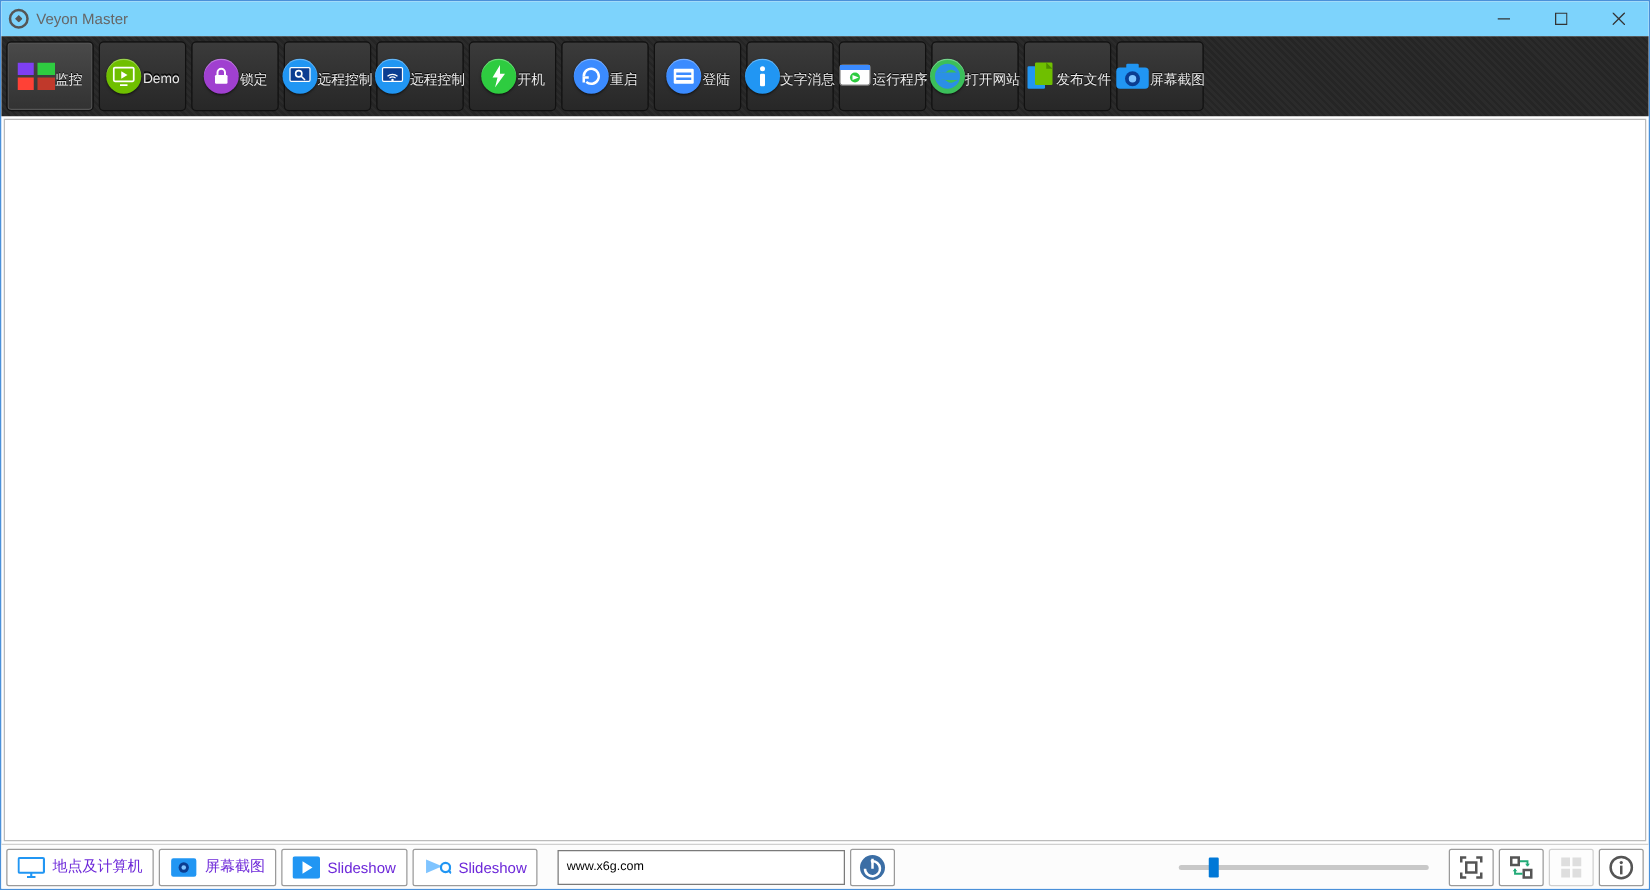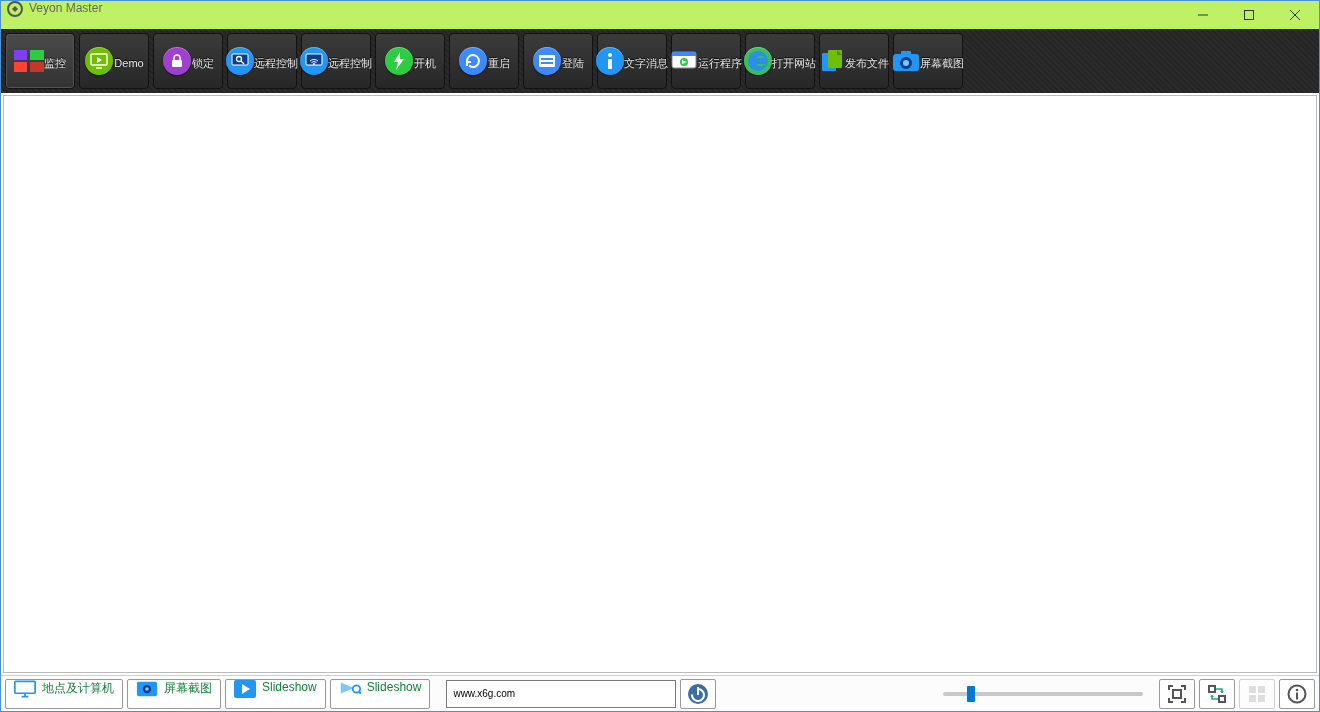--- a/index.html
+++ b/index.html
@@ -1,41 +1,41 @@
 <!DOCTYPE html>
 <html><head>
 <meta charset="utf-8">
 <style>
 * { box-sizing: border-box; margin: 0; padding: 0; }
 html, body { width: 1320px; height: 712px; overflow: hidden; font-family: "Microsoft YaHei", Tahoma, Arial, sans-serif; }
 body { background: #ffffff; border: 1px solid #4a90d9; display: flex; flex-direction: column; }
 
 
-.titlebar { height: 28px; background: #bef264; display: flex; align-items: flex-start; padding: 0 1px 0 6px; }
+.titlebar { height: 28px; background: #7dd3fc; display: flex; align-items: center; padding: 0 1px 0 6px; }
 .titlebar .app-icon { width: 16px; height: 16px; border: 2px solid #555; border-radius: 50%; display: flex; align-items: center; justify-content: center; margin-right: 6px; }
 .titlebar .app-icon::after { content:""; width:6px; height:6px; background:#555; clip-path: polygon(50% 0,100% 50%,50% 100%,0 50%); transform: rotate(0deg);}
 .titlebar .title-text { font-size: 12px; color: #666; }
 .titlebar .win-controls { margin-left: auto; display: flex; }
 .titlebar .win-controls .wc { width: 46px; height: 28px; display: flex; align-items: center; justify-content: center; color: #555; }
 .titlebar .win-controls svg { width: 10px; height: 10px; }
 
 
 .main-toolbar { height: 64px; background: repeating-linear-gradient(45deg,#252525,#252525 2px,#2b2b2b 2px,#2b2b2b 4px); display: flex; align-items: center; padding: 4px; gap: 4px; }
 .tool-btn { width: 70px; height: 56px; border-radius: 4px; border: 1px solid #111; background: linear-gradient(#3b3b3b,#272727); display: flex; flex-direction: row; align-items: center; justify-content: center; cursor: pointer; }
 .tool-btn.active { background: linear-gradient(#4a4a4a,#323232); box-shadow: inset 0 0 0 1px #555;}
 .tool-btn .icon-wrap { width:30px; height:30px; display:flex; align-items:center; justify-content:center;}
 .tool-btn .icon-circle { width: 28px; height: 28px; border-radius: 50%; display: flex; align-items: center; justify-content: center; box-shadow: 0 1px 2px rgba(0,0,0,.6), inset 0 1px 0 rgba(255,255,255,.3); }
 .tool-btn .label { font-size: 11px; color: #eaeaea; margin-top: 4px; white-space: nowrap; text-shadow: 0 -1px 0 #000;}
 
 
 .content { flex: 1; border: 1px solid #bbb; margin: 2px; background: #fff; }
 
 
 .bottom-bar { height: 36px; background: #fcfcfc; border-top: 1px solid #d0d0d0; display: flex; align-items: center; padding: 2px 4px; gap: 4px; }
-.btm-btn { height: 30px; border: 1px solid #9a9a9a; background: #fff; display: flex; align-items: flex-start; padding: 0 8px; font-size: 12px; color: #15803d; gap: 6px; cursor: pointer; border-radius: 2px;}
+.btm-btn { height: 30px; border: 1px solid #9a9a9a; background: #fff; display: flex; align-items: center; padding: 0 8px; font-size: 12px; color: #6d28d9; gap: 6px; cursor: pointer; border-radius: 2px;}
 .btm-btn .bi { width: 22px; height: 18px; display:flex; align-items:center; justify-content:center;}
 .url-input { width: 230px; height: 28px; border: 1px solid #7a7a7a; padding: 2px 6px; font-size: 10px; }
 .power-btn { width: 36px; height: 30px; border:1px solid #9a9a9a; background:#fff; display:flex; align-items:center; justify-content:center; border-radius:2px; cursor:pointer;}
 .spacer-flex { flex:1; }
 .slider-track { width: 200px; height: 4px; background: #c8c8c8; position: relative; border-radius:2px;}
 .slider-thumb { position: absolute; top: -6px; width: 8px; height: 16px; background: #0078d7; border-radius:1px;}
 .icon-btn { width: 36px; height: 30px; border:1px solid #9a9a9a; background:#fff; display:flex; align-items:center; justify-content:center; border-radius:2px; cursor:pointer;}
 .icon-btn.disabled { opacity:.45; }
 
 svg { display:block; }

